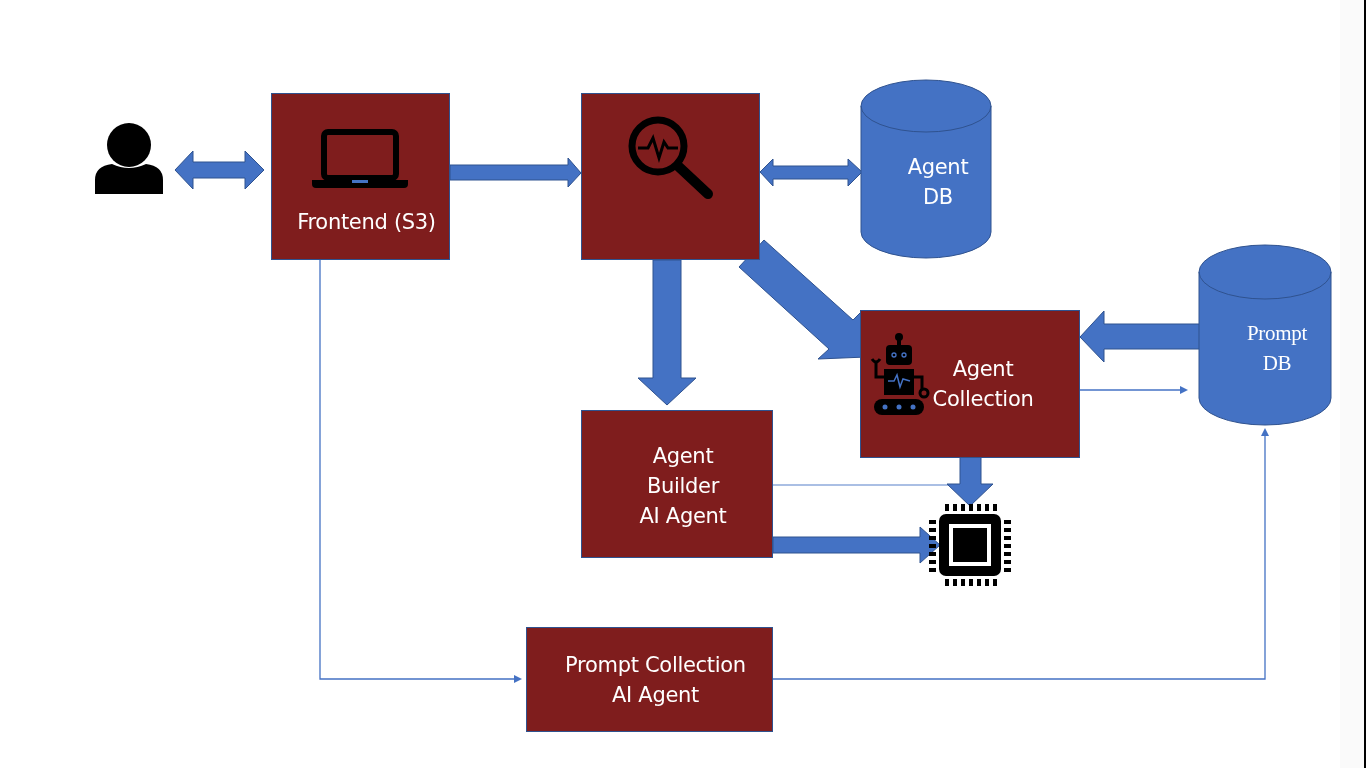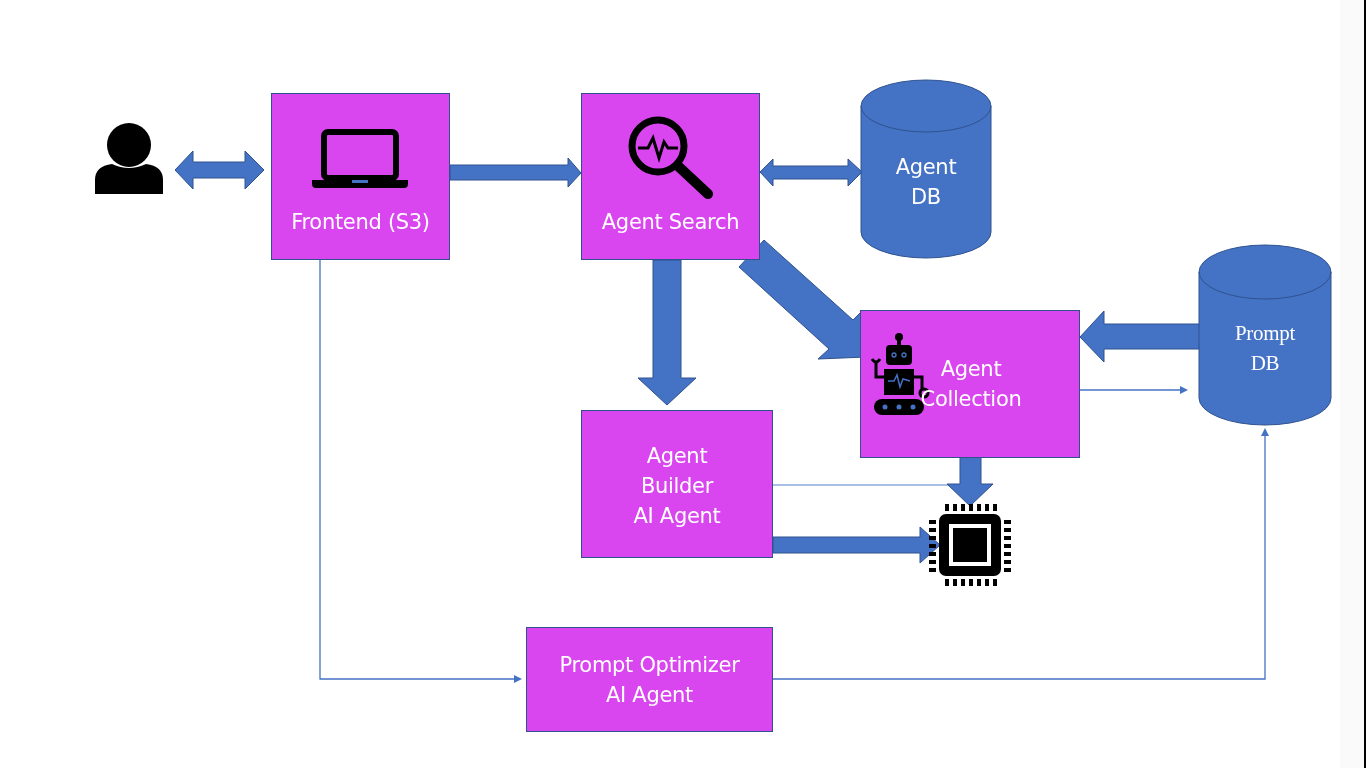--- a/index.html
+++ b/index.html
@@ -3,24 +3,24 @@
 <meta charset="utf-8">
 <style>
   html, body { margin: 0; padding: 0; }
   body {
     width: 1366px; height: 768px; overflow: hidden; background: #ffffff;
     position: relative; font-family: "Liberation Sans", sans-serif;
   }
   .right-edge { position: absolute; left: 1364px; top: 0; width: 2px; height: 768px; background: #000; }
   .page-tint { position: absolute; left: 1340px; top: 0; width: 24px; height: 768px; background: #fafafa; }
   svg#diagram { position: absolute; left: 0; top: 0; }
-  .box { position: absolute; background: #d946ef; border: 1px solid #2f528f; box-sizing: border-box; }
+  .box { position: absolute; background: #7f1d1d; border: 1px solid #2f528f; box-sizing: border-box; }
   .label {
     position: absolute; color: #ffffff; text-align: center; font-size: 21px; line-height: 30px;
-    font-family: "DejaVu Sans", sans-serif; letter-spacing: -0.3px; white-space: pre-line;
+    font-family: "DejaVu Sans", sans-serif; letter-spacing: -0.3px; white-space: pre-line; padding-left: 12px;
   }
 </style>
 </head>
 <body>
 
 <div class="page-tint"></div>
 <div class="right-edge"></div>
 
 <svg id="diagram" width="1366" height="768" viewBox="0 0 1366 768">
   <defs>
@@ -66,21 +66,20 @@
   </svg>
   <div class="label" style="left:0;right:0;top:113px;">Frontend (S3)</div>
 </div>
 
 <div class="box" style="left:581px;top:93px;width:179px;height:167px;">
   <svg width="90" height="90" style="position:absolute;left:44px;top:20px;" viewBox="0 0 90 90">
     <circle cx="32" cy="32" r="26" fill="none" stroke="#000" stroke-width="7"></circle>
     <line x1="52" y1="52" x2="82" y2="80" stroke="#000" stroke-width="10" stroke-linecap="round"></line>
     <polyline points="12,34 22,34 27,24 33,44 38,28 42,34 52,34" fill="none" stroke="#000" stroke-width="3"></polyline>
   </svg>
-  <div class="label" style="left:0;right:0;top:113px;">Agent Search</div>
 </div>
 
 <div class="label" style="left:861px;width:130px;top:152px;">Agent
 DB</div>
 <div class="label" style="left:1199px;width:132px;top:318px;font-family:Liberation Serif, serif;">Prompt
 DB</div>
 
 <div class="box" style="left:860px;top:310px;width:220px;height:148px;">
   <svg width="70" height="90" style="position:absolute;left:3px;top:20px;" viewBox="0 0 70 90">
     <circle cx="35" cy="6" r="4" fill="#000"></circle>
@@ -138,15 +137,15 @@
       <rect x="77" y="26" width="7" height="4"></rect>
       <rect x="77" y="34" width="7" height="4"></rect>
       <rect x="77" y="42" width="7" height="4"></rect>
       <rect x="77" y="50" width="7" height="4"></rect>
       <rect x="77" y="58" width="7" height="4"></rect>
       <rect x="77" y="66" width="7" height="4"></rect>
   </g>
 </svg>
 
 <div class="box" style="left:526px;top:627px;width:247px;height:105px;">
-  <div class="label" style="left:0;right:0;top:22px;">Prompt Optimizer
+  <div class="label" style="left:0;right:0;top:22px;">Prompt Collection
 AI Agent</div>
 </div>
 
 </body></html>

